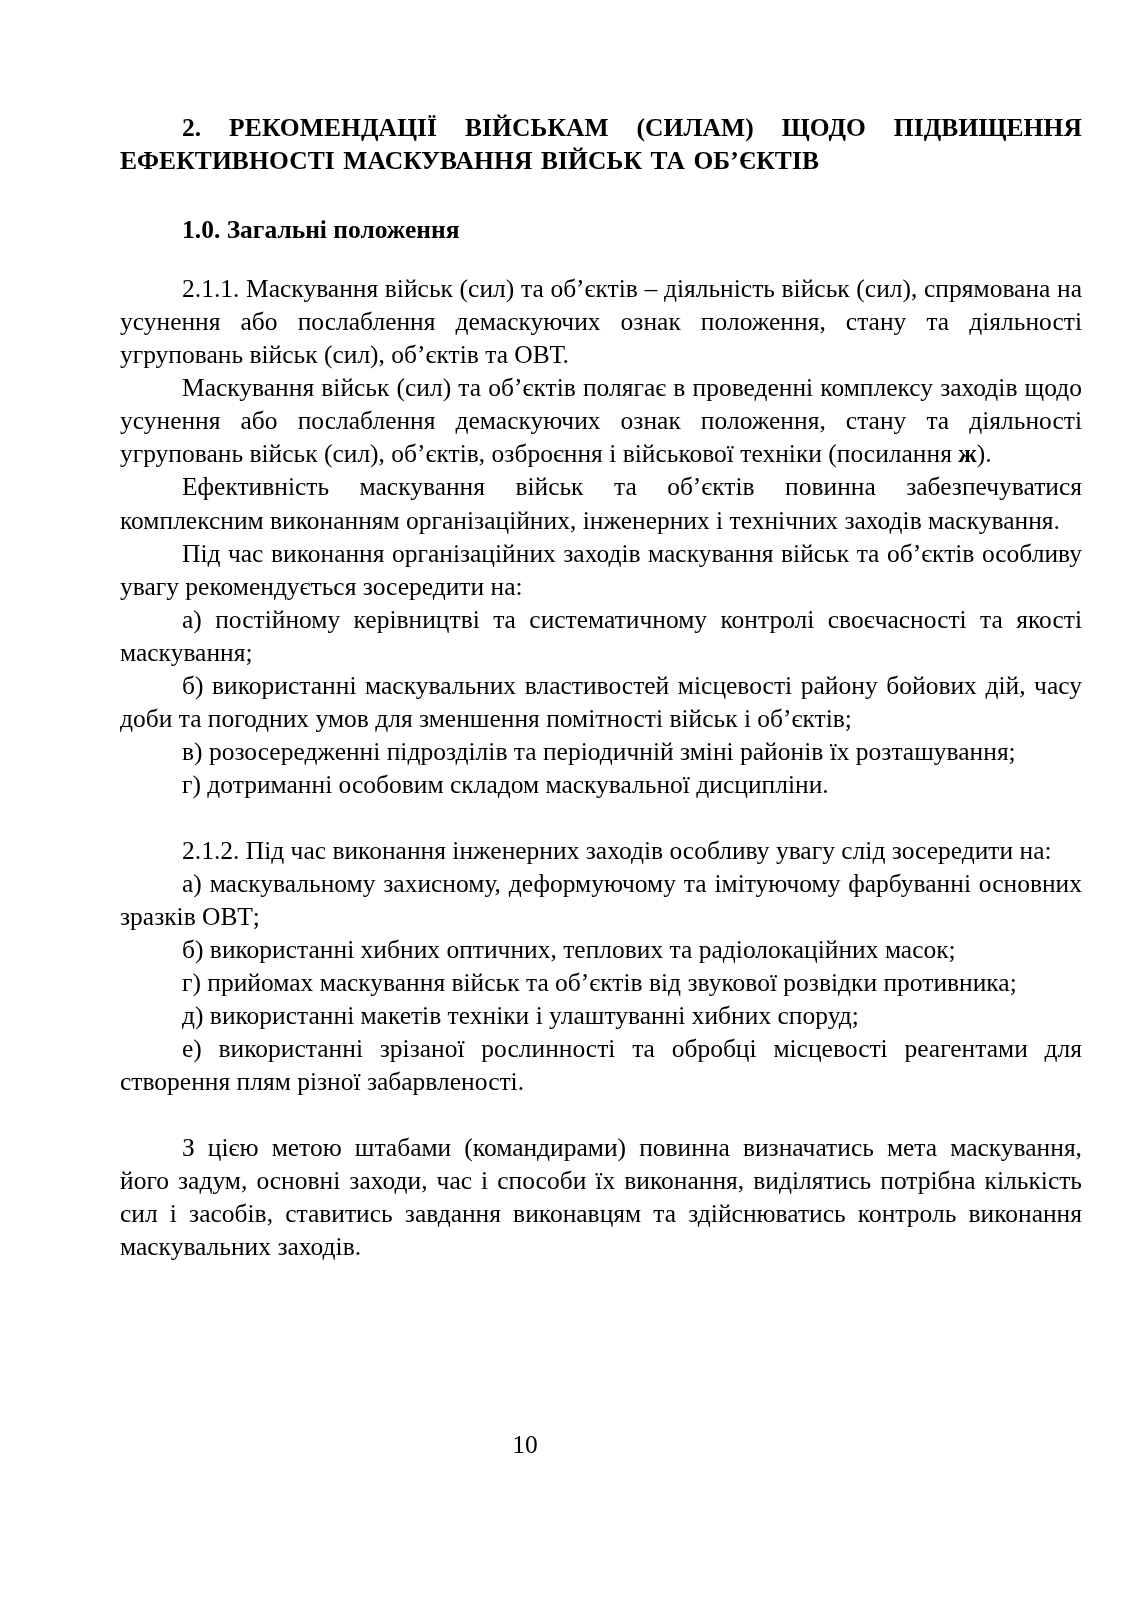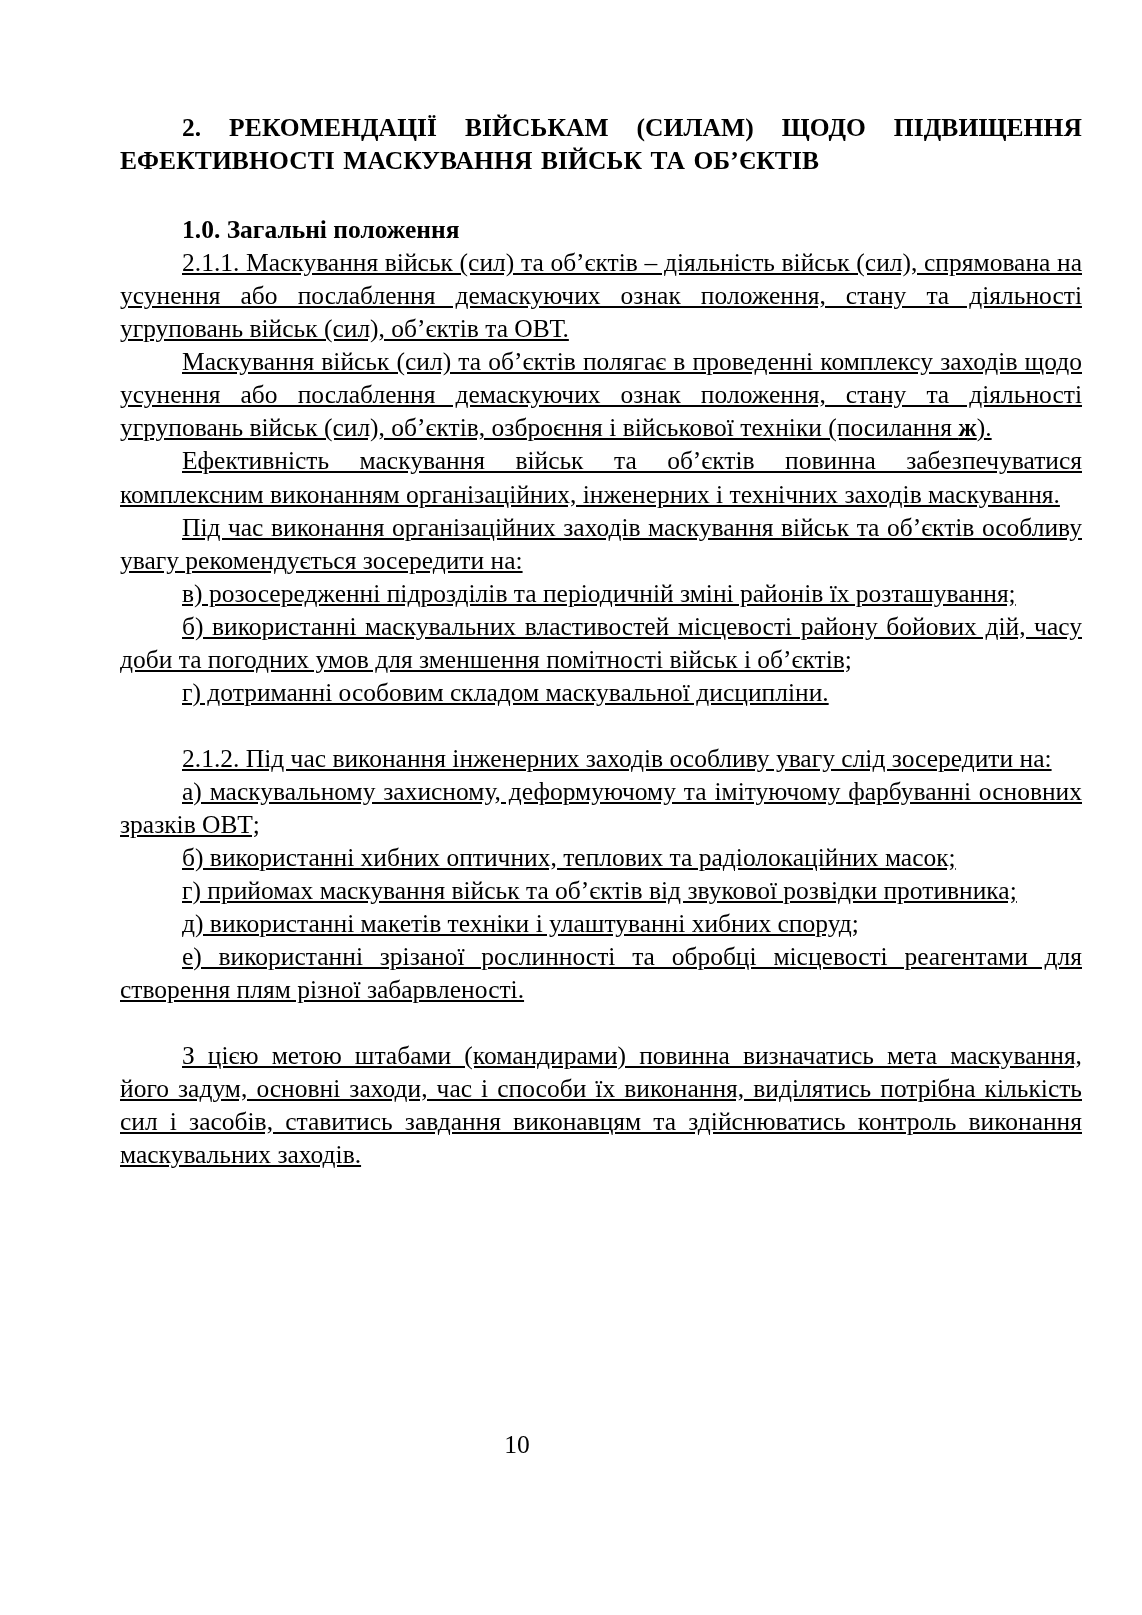--- a/index.html
+++ b/index.html
@@ -36,40 +36,40 @@
     word-spacing: 2px;
   }
   .section-heading {
     font-size: 25.5px;
     font-weight: bold;
     line-height: 1.3;
     text-indent: 62px;
     margin: 36px 0 0 0;
   }
   .body-block {
-    text-decoration: underline;
+    margin-top: 26px;
   }
   p.para {
     font-size: 25.5px;
     line-height: 1.295;
     text-align: justify;
     text-indent: 62px;
     margin: 0;
     hyphens: none;
   }
   p.para.last-ragged {
     text-align-last: left;
   }
   .gap-para {
     height: 33px;
   }
   b.emph { font-weight: bold; }
   .page-number {
     position: absolute;
-    left: 8px;
+    left: 16px;
     top: 1432px;
     width: 1018px;
     text-align: center;
     font-size: 25.5px;
     line-height: 1;
   }
 </style>
 </head>
 <body>
 
@@ -82,24 +82,25 @@
   <div class="body-block">
 
     <p class="para">2.1.1. Маскування військ (сил) та об’єктів – діяльність військ (сил), спрямована на усунення або послаблення демаскуючих ознак положення, стану та діяльності угруповань військ (сил), об’єктів та ОВТ.</p>
 
     <p class="para"><span>Маскування військ (сил) та об’єктів полягає в проведенні комплексу заходів щодо усунення або послаблення демаскуючих ознак положення, стану та діяльності угруповань військ (сил), об’єктів, озброєння і військової техніки (посилання </span><b class="emph">ж</b><span>).</span></p>
 
     <p class="para">Ефективність маскування військ та об’єктів повинна забезпечуватися комплексним виконанням організаційних, інженерних і технічних заходів маскування.</p>
 
     <p class="para last-ragged">Під час виконання організаційних заходів маскування військ та об’єктів особливу увагу рекомендується зосередити на:</p>
 
+    <p class="para">а) постійному керівництві та систематичному контролі своєчасності та якості маскування;</p>
+
+    <p class="para">б) використанні маскувальних властивостей місцевості району бойових дій, часу доби та погодних умов для зменшення помітності військ і об’єктів;</p>
 
     <p class="para">в) розосередженні підрозділів та періодичній зміні районів їх розташування;</p>
-
-    <p class="para">б) використанні маскувальних властивостей місцевості району бойових дій, часу доби та погодних умов для зменшення помітності військ і об’єктів;</p>
 
     <p class="para last-ragged">г) дотриманні особовим складом маскувальної дисципліни.</p>
 
     <div class="gap-para"></div>
 
     <p class="para">2.1.2. Під час виконання інженерних заходів особливу увагу слід зосередити на:</p>
 
     <p class="para">а) маскувальному захисному, деформуючому та імітуючому фарбуванні основних зразків ОВТ;</p>
 
     <p class="para last-ragged">б) використанні хибних оптичних, теплових та радіолокаційних масок;</p>

